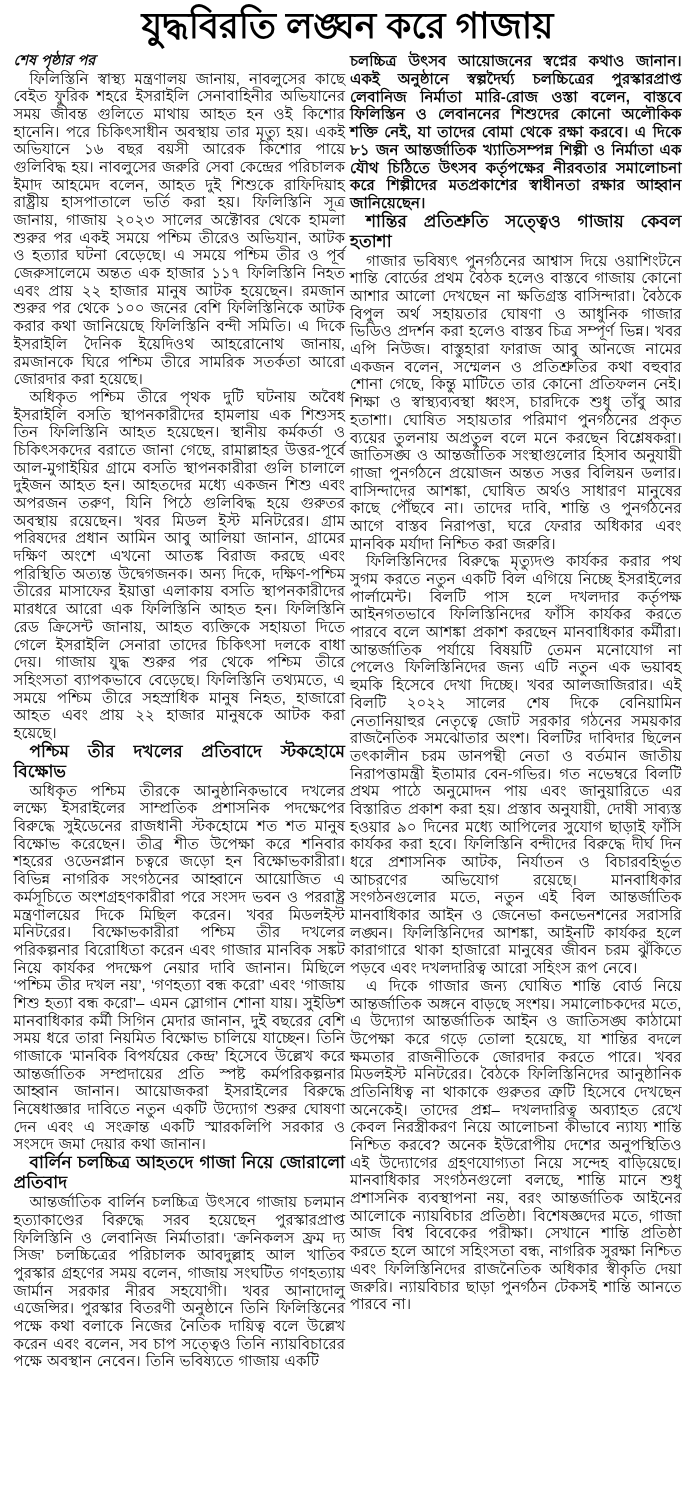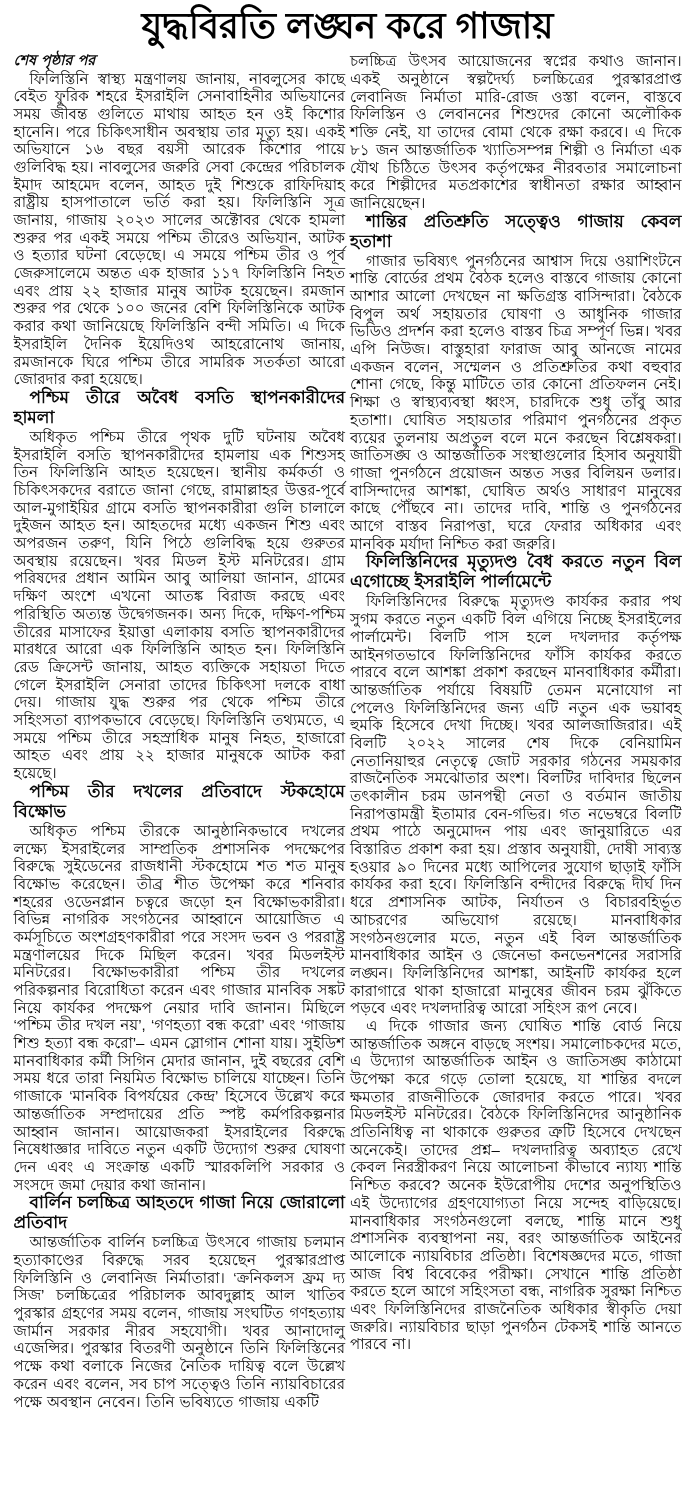--- a/index.html
+++ b/index.html
@@ -36,52 +36,50 @@
     text-align: justify;
     word-spacing: 1px;
   }
   .continued {
     font-weight: bold;
     font-style: italic;
     font-size: 14.5px;
     text-align: left;
   }
   .para { text-indent: 16px; }
-  .para.flush { text-indent: 0; }
+  .para.flush { text-indent: 0; font-weight: bold; }
   .sec-heading {
     font-weight: bold;
     font-size: 17px;
     text-indent: 16px;
     text-align: justify;
     margin: 0;
   }
 </style>
 </head>
 <body>
 
 <div class="page">
 
   <h1 class="headline">যুদ্ধবিরতি লঙ্ঘন করে গাজায়</h1>
 
   <div class="columns">
 
     <div class="col">
       <div class="continued">শেষ পৃষ্ঠার পর</div>
       <p class="para">ফিলিস্তিনি স্বাস্থ্য মন্ত্রণালয় জানায়, নাবলুসের কাছে বেইত ফুরিক শহরে ইসরাইলি সেনাবাহিনীর অভিযানের সময় জীবন্ত গুলিতে মাথায় আহত হন ওই কিশোর হানেনি। পরে চিকিৎসাধীন অবস্থায় তার মৃত্যু হয়। একই অভিযানে ১৬ বছর বয়সী আরেক কিশোর পায়ে গুলিবিদ্ধ হয়। নাবলুসের জরুরি সেবা কেন্দ্রের পরিচালক ইমাদ আহমেদ বলেন, আহত দুই শিশুকে রাফিদিয়াহ রাষ্ট্রীয় হাসপাতালে ভর্তি করা হয়। ফিলিস্তিনি সূত্র জানায়, গাজায় ২০২৩ সালের অক্টোবর থেকে হামলা শুরুর পর একই সময়ে পশ্চিম তীরেও অভিযান, আটক ও হত্যার ঘটনা বেড়েছে। এ সময়ে পশ্চিম তীর ও পূর্ব জেরুসালেমে অন্তত এক হাজার ১১৭ ফিলিস্তিনি নিহত এবং প্রায় ২২ হাজার মানুষ আটক হয়েছেন। রমজান শুরুর পর থেকে ১০০ জনের বেশি ফিলিস্তিনিকে আটক করার কথা জানিয়েছে ফিলিস্তিনি বন্দী সমিতি। এ দিকে ইসরাইলি দৈনিক ইয়েদিওথ আহরোনোথ জানায়, রমজানকে ঘিরে পশ্চিম তীরে সামরিক সতর্কতা আরো জোরদার করা হয়েছে।</p>
-      <h2 class="sec-heading">পশ্চিম তীরে অবৈধ বসতি স্থাপনকারীদের হামলা</h2>
       <p class="para">অধিকৃত পশ্চিম তীরে পৃথক দুটি ঘটনায় অবৈধ ইসরাইলি বসতি স্থাপনকারীদের হামলায় এক শিশুসহ তিন ফিলিস্তিনি আহত হয়েছেন। স্থানীয় কর্মকর্তা ও চিকিৎসকদের বরাতে জানা গেছে, রামাল্লাহর উত্তর-পূর্বে আল-মুগাইয়ির গ্রামে বসতি স্থাপনকারীরা গুলি চালালে দুইজন আহত হন। আহতদের মধ্যে একজন শিশু এবং অপরজন তরুণ, যিনি পিঠে গুলিবিদ্ধ হয়ে গুরুতর অবস্থায় রয়েছেন। খবর মিডল ইস্ট মনিটরের। গ্রাম পরিষদের প্রধান আমিন আবু আলিয়া জানান, গ্রামের দক্ষিণ অংশে এখনো আতঙ্ক বিরাজ করছে এবং পরিস্থিতি অত্যন্ত উদ্বেগজনক। অন্য দিকে, দক্ষিণ-পশ্চিম তীরের মাসাফের ইয়াত্তা এলাকায় বসতি স্থাপনকারীদের মারধরে আরো এক ফিলিস্তিনি আহত হন। ফিলিস্তিনি রেড ক্রিসেন্ট জানায়, আহত ব্যক্তিকে সহায়তা দিতে গেলে ইসরাইলি সেনারা তাদের চিকিৎসা দলকে বাধা দেয়। গাজায় যুদ্ধ শুরুর পর থেকে পশ্চিম তীরে সহিংসতা ব্যাপকভাবে বেড়েছে। ফিলিস্তিনি তথ্যমতে, এ সময়ে পশ্চিম তীরে সহস্রাধিক মানুষ নিহত, হাজারো আহত এবং প্রায় ২২ হাজার মানুষকে আটক করা হয়েছে।</p>
       <h2 class="sec-heading">পশ্চিম তীর দখলের প্রতিবাদে স্টকহোমে বিক্ষোভ</h2>
       <p class="para">অধিকৃত পশ্চিম তীরকে আনুষ্ঠানিকভাবে দখলের লক্ষ্যে ইসরাইলের সাম্প্রতিক প্রশাসনিক পদক্ষেপের বিরুদ্ধে সুইডেনের রাজধানী স্টকহোমে শত শত মানুষ বিক্ষোভ করেছেন। তীব্র শীত উপেক্ষা করে শনিবার শহরের ওডেনপ্লান চত্বরে জড়ো হন বিক্ষোভকারীরা। বিভিন্ন নাগরিক সংগঠনের আহ্বানে আয়োজিত এ কর্মসূচিতে অংশগ্রহণকারীরা পরে সংসদ ভবন ও পররাষ্ট্র মন্ত্রণালয়ের দিকে মিছিল করেন। খবর মিডলইস্ট মনিটরের। বিক্ষোভকারীরা পশ্চিম তীর দখলের পরিকল্পনার বিরোধিতা করেন এবং গাজার মানবিক সঙ্কট নিয়ে কার্যকর পদক্ষেপ নেয়ার দাবি জানান। মিছিলে ‘পশ্চিম তীর দখল নয়’, ‘গণহত্যা বন্ধ করো’ এবং ‘গাজায় শিশু হত্যা বন্ধ করো’– এমন স্লোগান শোনা যায়। সুইডিশ মানবাধিকার কর্মী সিগিন মেদার জানান, দুই বছরের বেশি সময় ধরে তারা নিয়মিত বিক্ষোভ চালিয়ে যাচ্ছেন। তিনি গাজাকে ‘মানবিক বিপর্যয়ের কেন্দ্র’ হিসেবে উল্লেখ করে আন্তর্জাতিক সম্প্রদায়ের প্রতি স্পষ্ট কর্মপরিকল্পনার আহ্বান জানান। আয়োজকরা ইসরাইলের বিরুদ্ধে নিষেধাজ্ঞার দাবিতে নতুন একটি উদ্যোগ শুরুর ঘোষণা দেন এবং এ সংক্রান্ত একটি স্মারকলিপি সরকার ও সংসদে জমা দেয়ার কথা জানান।</p>
       <h2 class="sec-heading">বার্লিন চলচ্চিত্র আহতদে গাজা নিয়ে জোরালো প্রতিবাদ</h2>
       <p class="para">আন্তর্জাতিক বার্লিন চলচ্চিত্র উৎসবে গাজায় চলমান হত্যাকাণ্ডের বিরুদ্ধে সরব হয়েছেন পুরস্কারপ্রাপ্ত ফিলিস্তিনি ও লেবানিজ নির্মাতারা। ‘ক্রনিকলস ফ্রম দ্য সিজ’ চলচ্চিত্রের পরিচালক আবদুল্লাহ আল খাতিব পুরস্কার গ্রহণের সময় বলেন, গাজায় সংঘটিত গণহত্যায় জার্মান সরকার নীরব সহযোগী। খবর আনাদোলু এজেন্সির। পুরস্কার বিতরণী অনুষ্ঠানে তিনি ফিলিস্তিনের পক্ষে কথা বলাকে নিজের নৈতিক দায়িত্ব বলে উল্লেখ করেন এবং বলেন, সব চাপ সত্ত্বেও তিনি ন্যায়বিচারের পক্ষে অবস্থান নেবেন। তিনি ভবিষ্যতে গাজায় একটি</p>
     </div>
 
     <div class="col">
       <p class="para flush">চলচ্চিত্র উৎসব আয়োজনের স্বপ্নের কথাও জানান। একই অনুষ্ঠানে স্বল্পদৈর্ঘ্য চলচ্চিত্রের পুরস্কারপ্রাপ্ত লেবানিজ নির্মাতা মারি-রোজ ওস্তা বলেন, বাস্তবে ফিলিস্তিন ও লেবাননের শিশুদের কোনো অলৌকিক শক্তি নেই, যা তাদের বোমা থেকে রক্ষা করবে। এ দিকে ৮১ জন আন্তর্জাতিক খ্যাতিসম্পন্ন শিল্পী ও নির্মাতা এক যৌথ চিঠিতে উৎসব কর্তৃপক্ষের নীরবতার সমালোচনা করে শিল্পীদের মতপ্রকাশের স্বাধীনতা রক্ষার আহ্বান জানিয়েছেন।</p>
       <h2 class="sec-heading">শান্তির প্রতিশ্রুতি সত্ত্বেও গাজায় কেবল হতাশা</h2>
       <p class="para">গাজার ভবিষ্যৎ পুনর্গঠনের আশ্বাস দিয়ে ওয়াশিংটনে শান্তি বোর্ডের প্রথম বৈঠক হলেও বাস্তবে গাজায় কোনো আশার আলো দেখছেন না ক্ষতিগ্রস্ত বাসিন্দারা। বৈঠকে বিপুল অর্থ সহায়তার ঘোষণা ও আধুনিক গাজার ভিডিও প্রদর্শন করা হলেও বাস্তব চিত্র সম্পূর্ণ ভিন্ন। খবর এপি নিউজ। বাস্তুহারা ফারাজ আবু আনজে নামের একজন বলেন, সম্মেলন ও প্রতিশ্রুতির কথা বহুবার শোনা গেছে, কিন্তু মাটিতে তার কোনো প্রতিফলন নেই। শিক্ষা ও স্বাস্থ্যব্যবস্থা ধ্বংস, চারদিকে শুধু তাঁবু আর হতাশা। ঘোষিত সহায়তার পরিমাণ পুনর্গঠনের প্রকৃত ব্যয়ের তুলনায় অপ্রতুল বলে মনে করছেন বিশ্লেষকরা। জাতিসঙ্ঘ ও আন্তর্জাতিক সংস্থাগুলোর হিসাব অনুযায়ী গাজা পুনর্গঠনে প্রয়োজন অন্তত সত্তর বিলিয়ন ডলার। বাসিন্দাদের আশঙ্কা, ঘোষিত অর্থও সাধারণ মানুষের কাছে পৌঁছবে না। তাদের দাবি, শান্তি ও পুনর্গঠনের আগে বাস্তব নিরাপত্তা, ঘরে ফেরার অধিকার এবং মানবিক মর্যাদা নিশ্চিত করা জরুরি।</p>
-      <h2 class="sec-heading">ফিলিস্তিনিদের মৃত্যুদণ্ড বৈধ করতে নতুন বিল এগোচ্ছে ইসরাইলি পার্লামেন্টে</h2>
       <p class="para">ফিলিস্তিনিদের বিরুদ্ধে মৃত্যুদণ্ড কার্যকর করার পথ সুগম করতে নতুন একটি বিল এগিয়ে নিচ্ছে ইসরাইলের পার্লামেন্ট। বিলটি পাস হলে দখলদার কর্তৃপক্ষ আইনগতভাবে ফিলিস্তিনিদের ফাঁসি কার্যকর করতে পারবে বলে আশঙ্কা প্রকাশ করছেন মানবাধিকার কর্মীরা। আন্তর্জাতিক পর্যায়ে বিষয়টি তেমন মনোযোগ না পেলেও ফিলিস্তিনিদের জন্য এটি নতুন এক ভয়াবহ হুমকি হিসেবে দেখা দিচ্ছে। খবর আলজাজিরার। এই বিলটি ২০২২ সালের শেষ দিকে বেনিয়ামিন নেতানিয়াহুর নেতৃত্বে জোট সরকার গঠনের সময়কার রাজনৈতিক সমঝোতার অংশ। বিলটির দাবিদার ছিলেন তৎকালীন চরম ডানপন্থী নেতা ও বর্তমান জাতীয় নিরাপত্তামন্ত্রী ইতামার বেন-গভির। গত নভেম্বরে বিলটি প্রথম পাঠে অনুমোদন পায় এবং জানুয়ারিতে এর বিস্তারিত প্রকাশ করা হয়। প্রস্তাব অনুযায়ী, দোষী সাব্যস্ত হওয়ার ৯০ দিনের মধ্যে আপিলের সুযোগ ছাড়াই ফাঁসি কার্যকর করা হবে। ফিলিস্তিনি বন্দীদের বিরুদ্ধে দীর্ঘ দিন ধরে প্রশাসনিক আটক, নির্যাতন ও বিচারবহির্ভূত আচরণের অভিযোগ রয়েছে। মানবাধিকার সংগঠনগুলোর মতে, নতুন এই বিল আন্তর্জাতিক মানবাধিকার আইন ও জেনেভা কনভেনশনের সরাসরি লঙ্ঘন। ফিলিস্তিনিদের আশঙ্কা, আইনটি কার্যকর হলে কারাগারে থাকা হাজারো মানুষের জীবন চরম ঝুঁকিতে পড়বে এবং দখলদারিত্ব আরো সহিংস রূপ নেবে।</p>
       <p class="para">এ দিকে গাজার জন্য ঘোষিত শান্তি বোর্ড নিয়ে আন্তর্জাতিক অঙ্গনে বাড়ছে সংশয়। সমালোচকদের মতে, এ উদ্যোগ আন্তর্জাতিক আইন ও জাতিসঙ্ঘ কাঠামো উপেক্ষা করে গড়ে তোলা হয়েছে, যা শান্তির বদলে ক্ষমতার রাজনীতিকে জোরদার করতে পারে। খবর মিডলইস্ট মনিটরের। বৈঠকে ফিলিস্তিনিদের আনুষ্ঠানিক প্রতিনিধিত্ব না থাকাকে গুরুতর ত্রুটি হিসেবে দেখছেন অনেকেই। তাদের প্রশ্ন– দখলদারিত্ব অব্যাহত রেখে কেবল নিরস্ত্রীকরণ নিয়ে আলোচনা কীভাবে ন্যায্য শান্তি নিশ্চিত করবে? অনেক ইউরোপীয় দেশের অনুপস্থিতিও এই উদ্যোগের গ্রহণযোগ্যতা নিয়ে সন্দেহ বাড়িয়েছে। মানবাধিকার সংগঠনগুলো বলছে, শান্তি মানে শুধু প্রশাসনিক ব্যবস্থাপনা নয়, বরং আন্তর্জাতিক আইনের আলোকে ন্যায়বিচার প্রতিষ্ঠা। বিশেষজ্ঞদের মতে, গাজা আজ বিশ্ব বিবেকের পরীক্ষা। সেখানে শান্তি প্রতিষ্ঠা করতে হলে আগে সহিংসতা বন্ধ, নাগরিক সুরক্ষা নিশ্চিত এবং ফিলিস্তিনিদের রাজনৈতিক অধিকার স্বীকৃতি দেয়া জরুরি। ন্যায়বিচার ছাড়া পুনর্গঠন টেকসই শান্তি আনতে পারবে না।</p>
     </div>
 
   </div>
 </div>
 
 </body></html>

